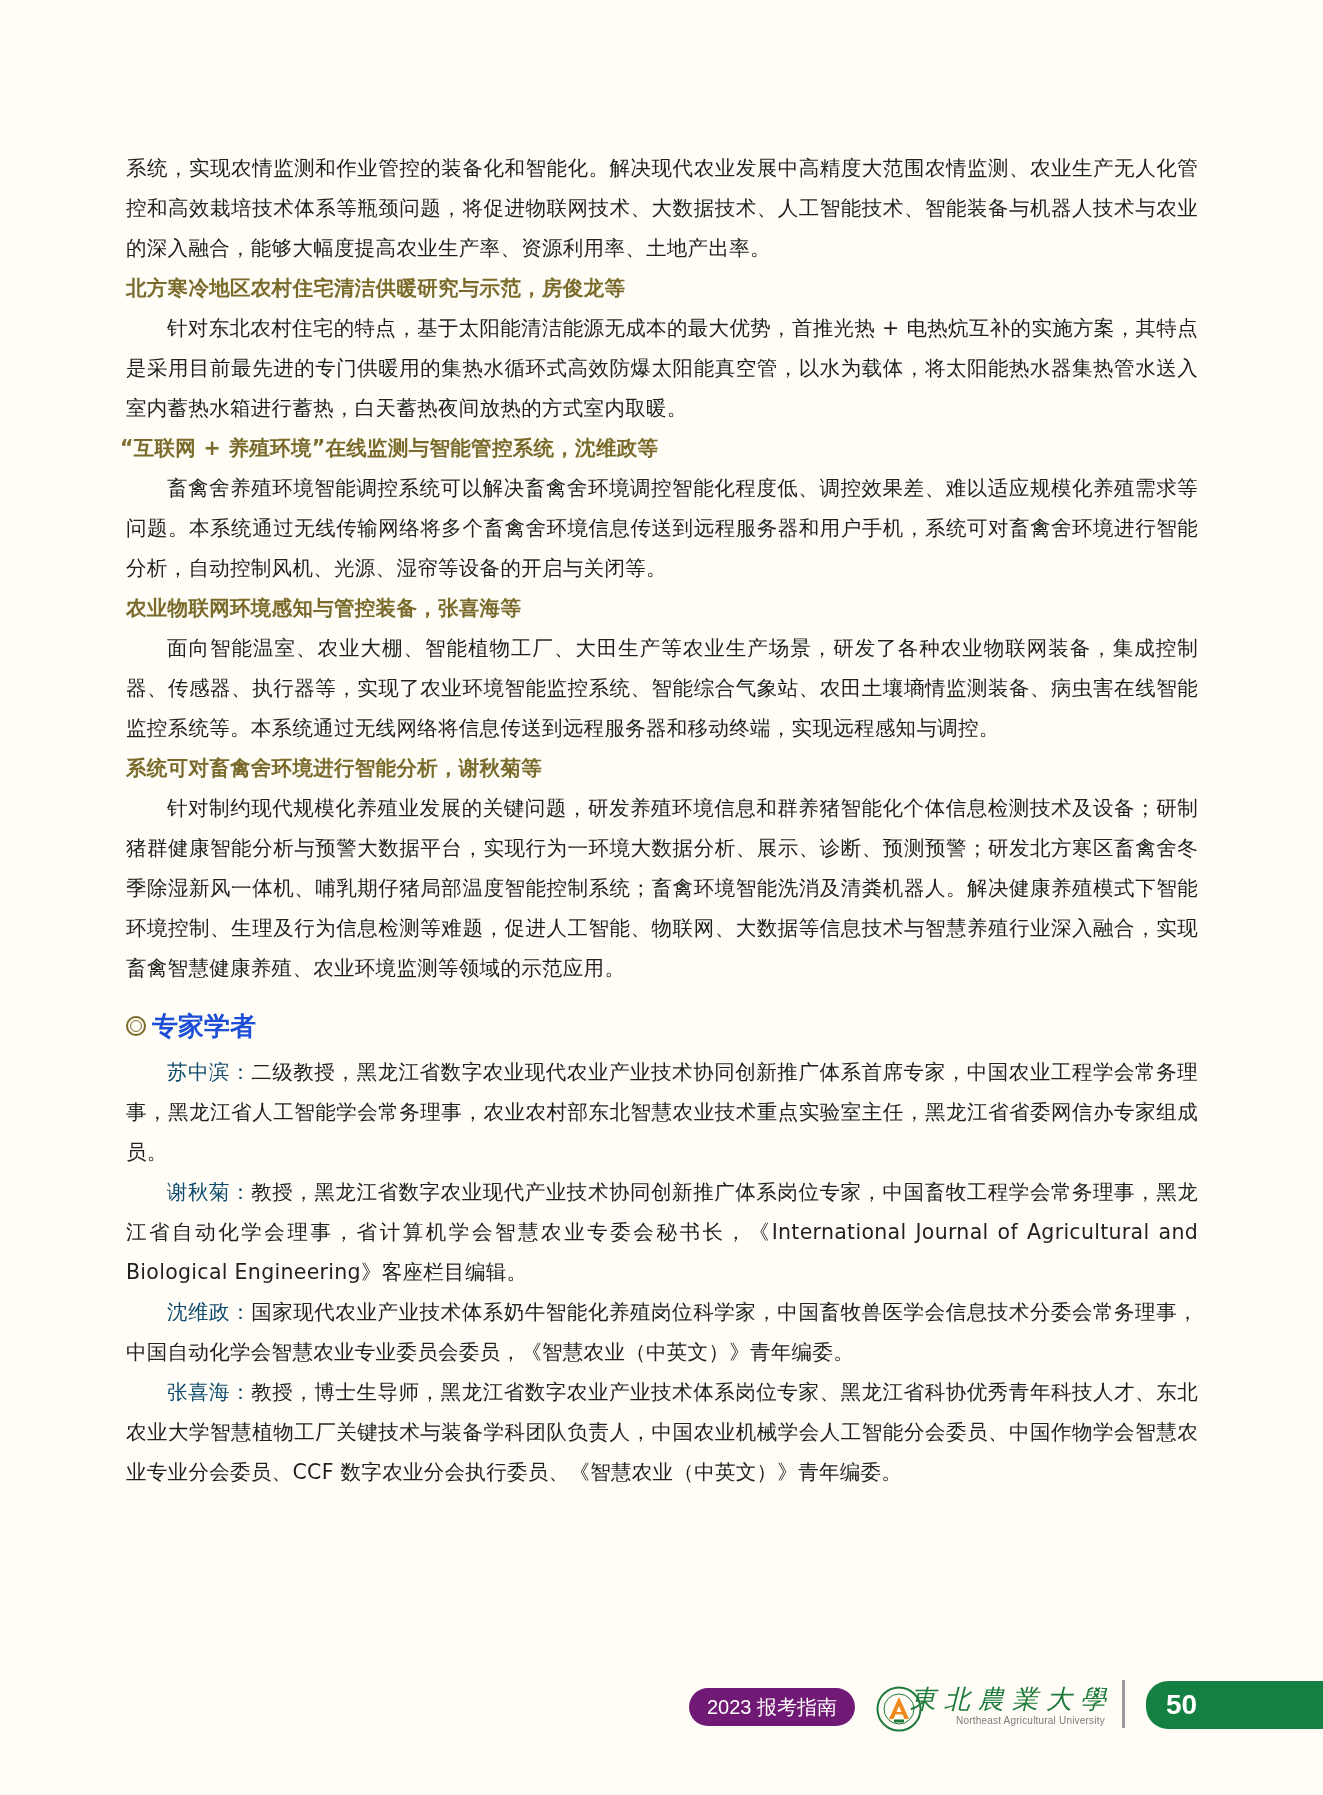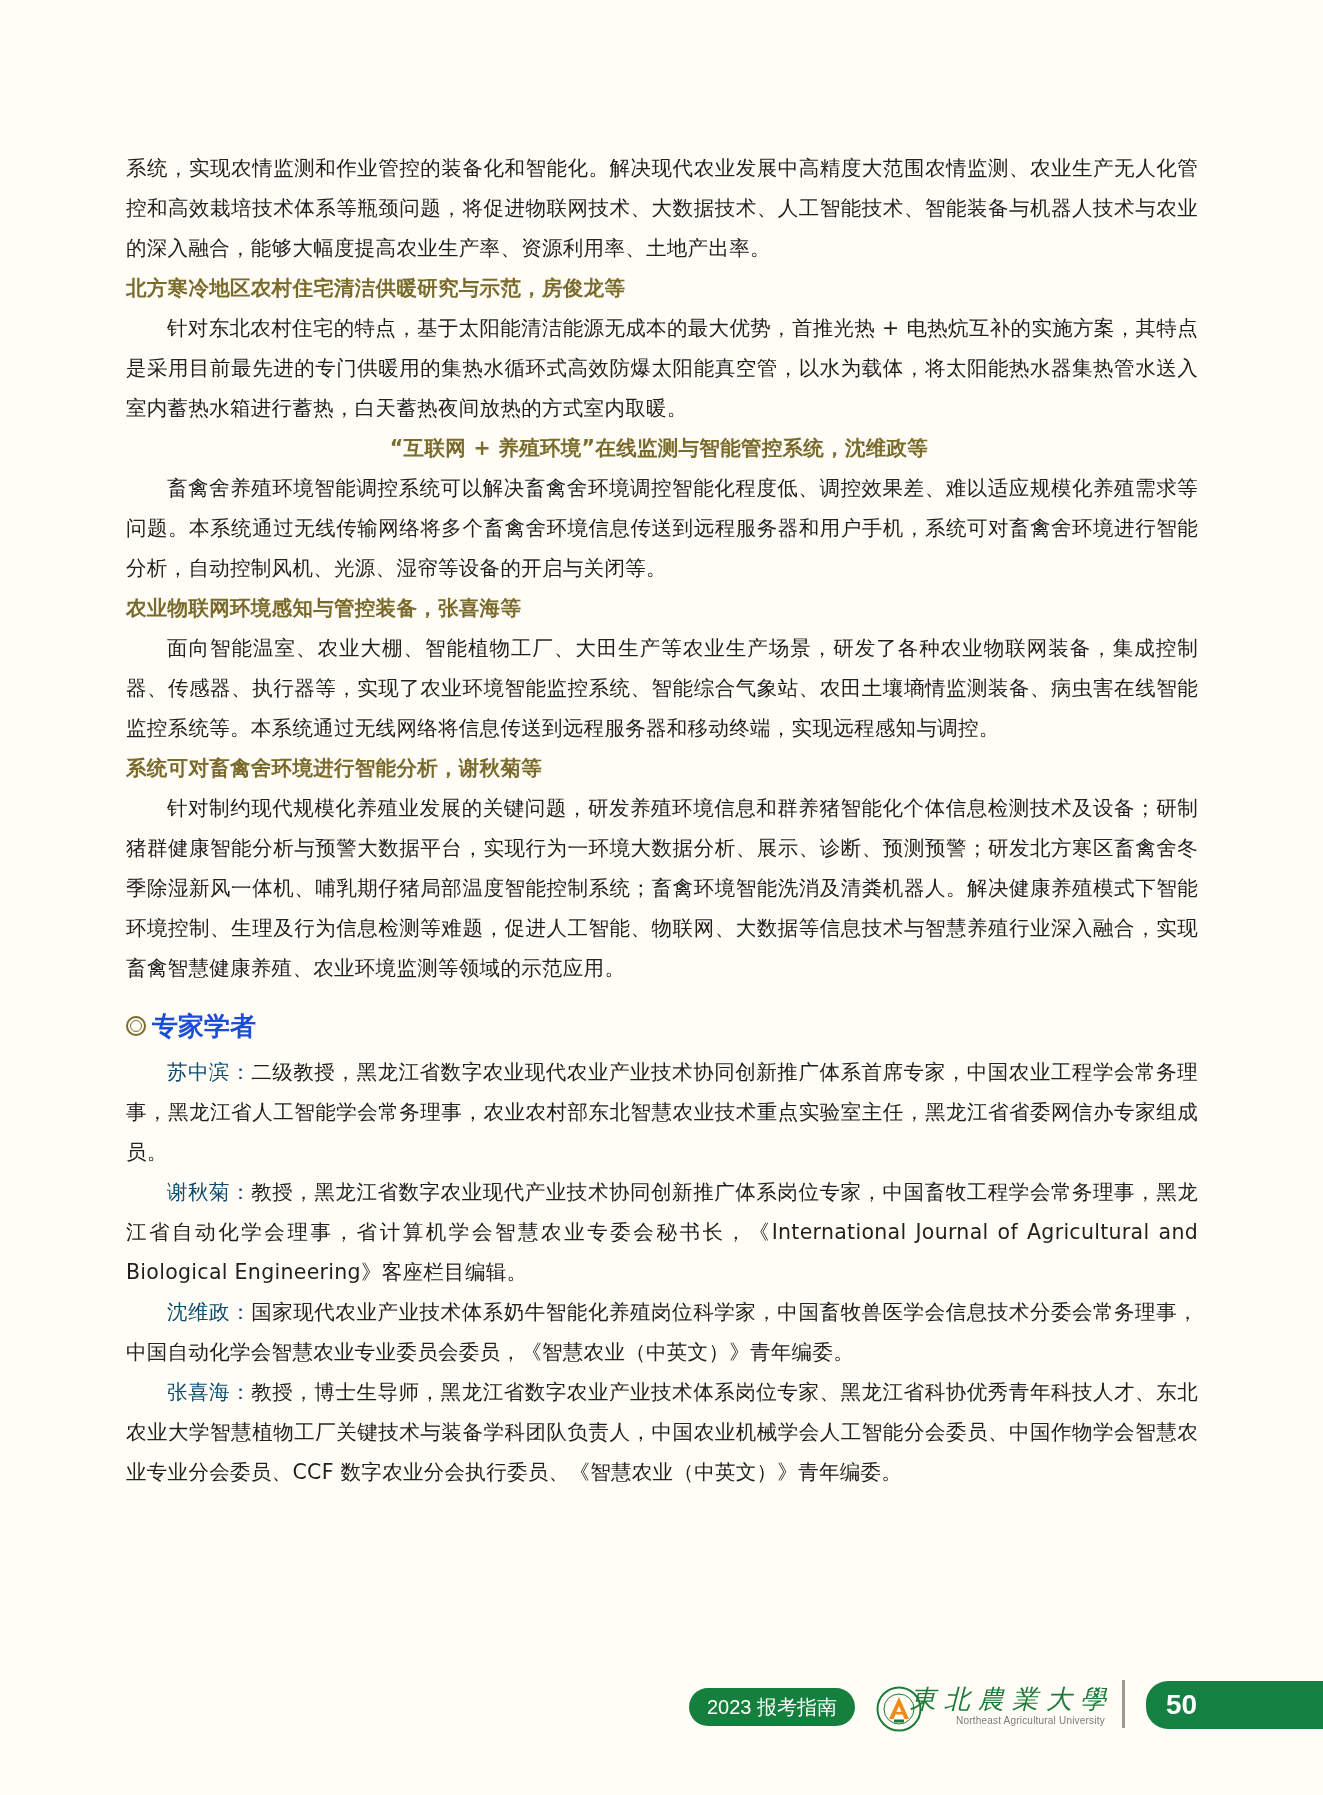--- a/index.html
+++ b/index.html
@@ -37,21 +37,20 @@
   .h {
     color: #7a6a2b;
     font-weight: bold;
     font-size: 20.5px;
     line-height: 40px;
     margin-bottom: 0;
     letter-spacing: 0.3px;
   }
   .h.q {
     margin-left: -6px;
-    text-align: center;
   }
   .section-title {
     margin-top: 16px;
     margin-bottom: 4px;
     font-size: 26px;
     line-height: 44px;
     font-weight: bold;
     color: #1d4ed8;
     display: flex;
     align-items: center;
@@ -83,21 +82,21 @@
     left: 0;
     width: 1323px;
     height: 50px;
   }
   .guide-pill {
     position: absolute;
     left: 689px;
     top: 4px;
     width: 166px;
     height: 38px;
-    background: #15803d;
+    background: #701a75;
     border-radius: 19px;
     color: #ffffff;
     font-size: 20px;
     line-height: 38px;
     text-align: center;
     font-family: "Liberation Sans", sans-serif;
   }
   .logo {
     position: absolute;
     left: 876px;

